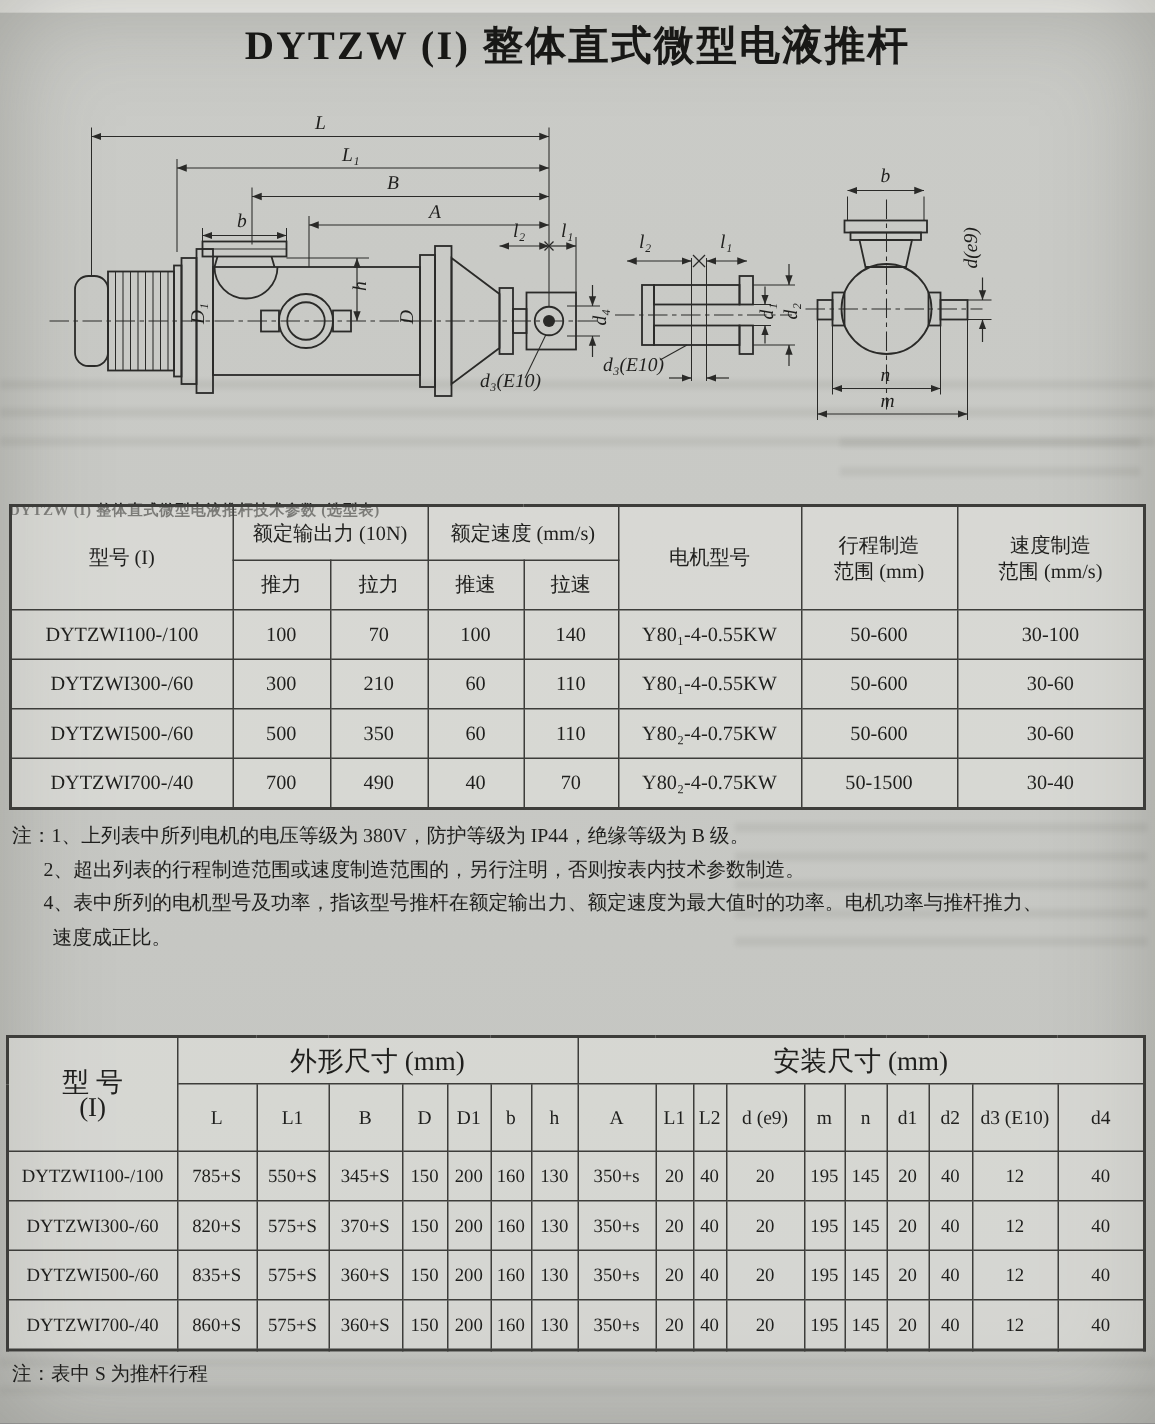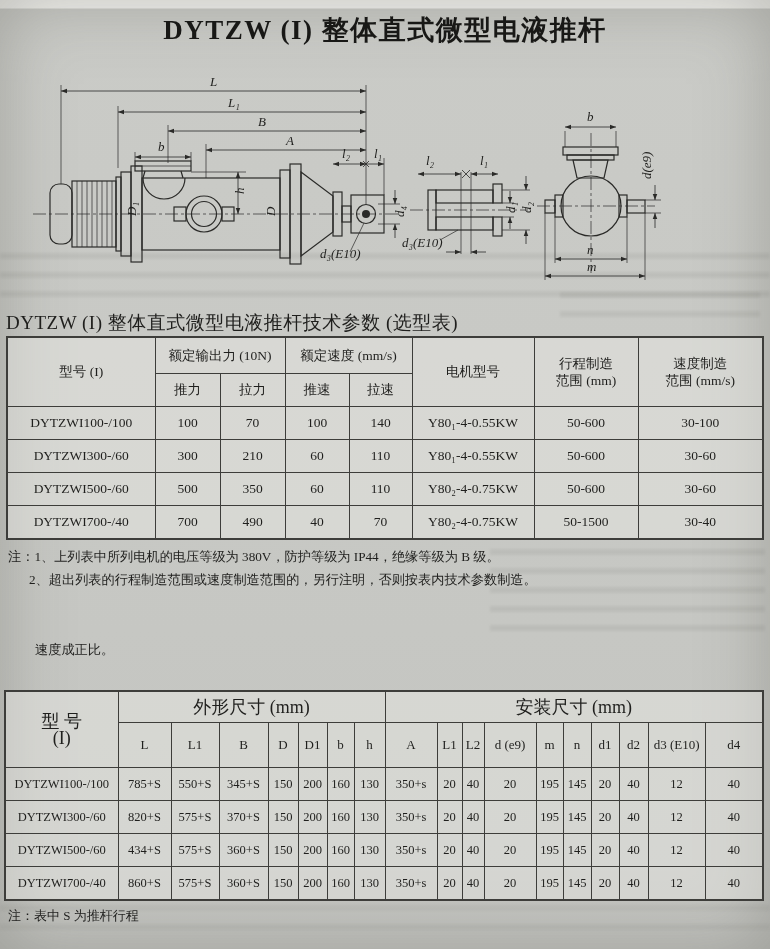--- a/index.html
+++ b/index.html
@@ -13,41 +13,41 @@
   .bleed{position:absolute;opacity:.22;filter:blur(1.6px);pointer-events:none;
     background:repeating-linear-gradient(0deg,transparent 0 13px,rgba(60,60,52,.35) 13px 19px);}
   #bleed1{left:0;top:252;width:770px;height:58px;left:0px;top:252px;}
   #bleed2{left:560px;top:282px;width:200px;height:48px;}
   #bleed3{left:490px;top:548px;width:275px;height:96px;}
   #bleed4{left:0px;top:903px;width:770px;height:40px;opacity:.15;}
   h1#title{
     position:absolute;left:0;top:12px;width:100%;margin:0;text-align:center;
     font-size:27px;font-weight:bold;letter-spacing:1.5px;color:#181816;
   }
-  .caption{position:absolute;font-size:19px;font-weight:normal;letter-spacing:.5px;}
+  .caption{position:absolute;font-size:10px;font-weight:bold;letter-spacing:.5px;margin-top:23px;}
   #caption1{left:6px;top:310px;}
   #caption2{left:5px;top:666px;}
   table{position:absolute;border-collapse:collapse;table-layout:fixed;
     background:rgba(235,235,231,.45);}
   #table1{left:6px;top:336px;width:756px;}
   #table2{left:4px;top:690px;width:758px;}
   th,td{border:1px solid #3d3d3a;text-align:center;vertical-align:middle;
     font-weight:normal;padding:0 1px;overflow:hidden;}
   table{border:2px solid #3d3d3a;}
   #table1 thead tr:first-child th{height:35px;font-size:13.5px;}
   #table1 thead tr:last-child th{height:32px;font-size:13.5px;}
   #table1 tbody td{height:32px;font-size:13.5px;}
   #table2 thead tr:first-child th{height:30px;font-size:18px;}
   #table2 thead tr:last-child th{height:44px;font-size:13px;}
   #table2 tbody td{height:32px;font-size:12.5px;}
   .two-line span{display:block;line-height:17px;}
   #notes{position:absolute;left:8px;top:546px;width:752px;font-size:13.2px;line-height:22.5px;}
   #notes .n-first{padding-left:0;}
   #notes .n-sub{padding-left:21px;}
-  #notes .n-cont{padding-left:27px;margin-top:48px;}
+  #notes .n-cont{padding-left:27px;}
   #footnote{position:absolute;left:8px;top:907px;font-size:13px;}
   svg{position:absolute;overflow:visible;}
   #svg-side{left:28px;top:60px;}
   #svg-section{left:398px;top:112px;}
   #svg-end{left:543px;top:105px;}
   .ol{stroke:#2a2a28;stroke-width:1.2;fill:none;}
   .thin{stroke:#2a2a28;stroke-width:.7;fill:none;}
   .dim{stroke:#2a2a28;stroke-width:.8;fill:none;}
   .cl{stroke:#2a2a28;stroke-width:.7;fill:none;stroke-dasharray:13 3 3 3;}
   .dlabel{font-family:"Liberation Serif","DejaVu Serif",serif;font-style:italic;
@@ -312,20 +312,21 @@
           <td>Y80₂-4-0.75KW</td>
           <td>50-1500</td>
           <td>30-40</td>
         </tr>
       </tbody>
   </table>
 
   <div id="notes">
     <div class="n-first">注：1、上列表中所列电机的电压等级为 380V，防护等级为 IP44，绝缘等级为 B 级。</div>
     <div class="n-sub">2、超出列表的行程制造范围或速度制造范围的，另行注明，否则按表内技术参数制造。</div>
+    <div class="n-sub">4、表中所列的电机型号及功率，指该型号推杆在额定输出力、额定速度为最大值时的功率。电机功率与推杆推力、</div>
     <div class="n-cont">速度成正比。</div>
   </div>
 
   <table id="table2">
     <colgroup>
       <col style="width:113px">
         <col style="width:53px">
         <col style="width:48px">
         <col style="width:49px">
       <col style="width:30px">
@@ -408,21 +409,21 @@
           <td>20</td>
           <td>195</td>
           <td>145</td>
           <td>20</td>
           <td>40</td>
           <td>12</td>
           <td>40</td>
         </tr>
         <tr>
           <td>DYTZWI500-/60</td>
-          <td>434+S</td>
+          <td>835+S</td>
           <td>575+S</td>
           <td>360+S</td>
           <td>150</td>
           <td>200</td>
           <td>160</td>
           <td>130</td>
           <td>350+s</td>
           <td>20</td>
           <td>40</td>
           <td>20</td>

